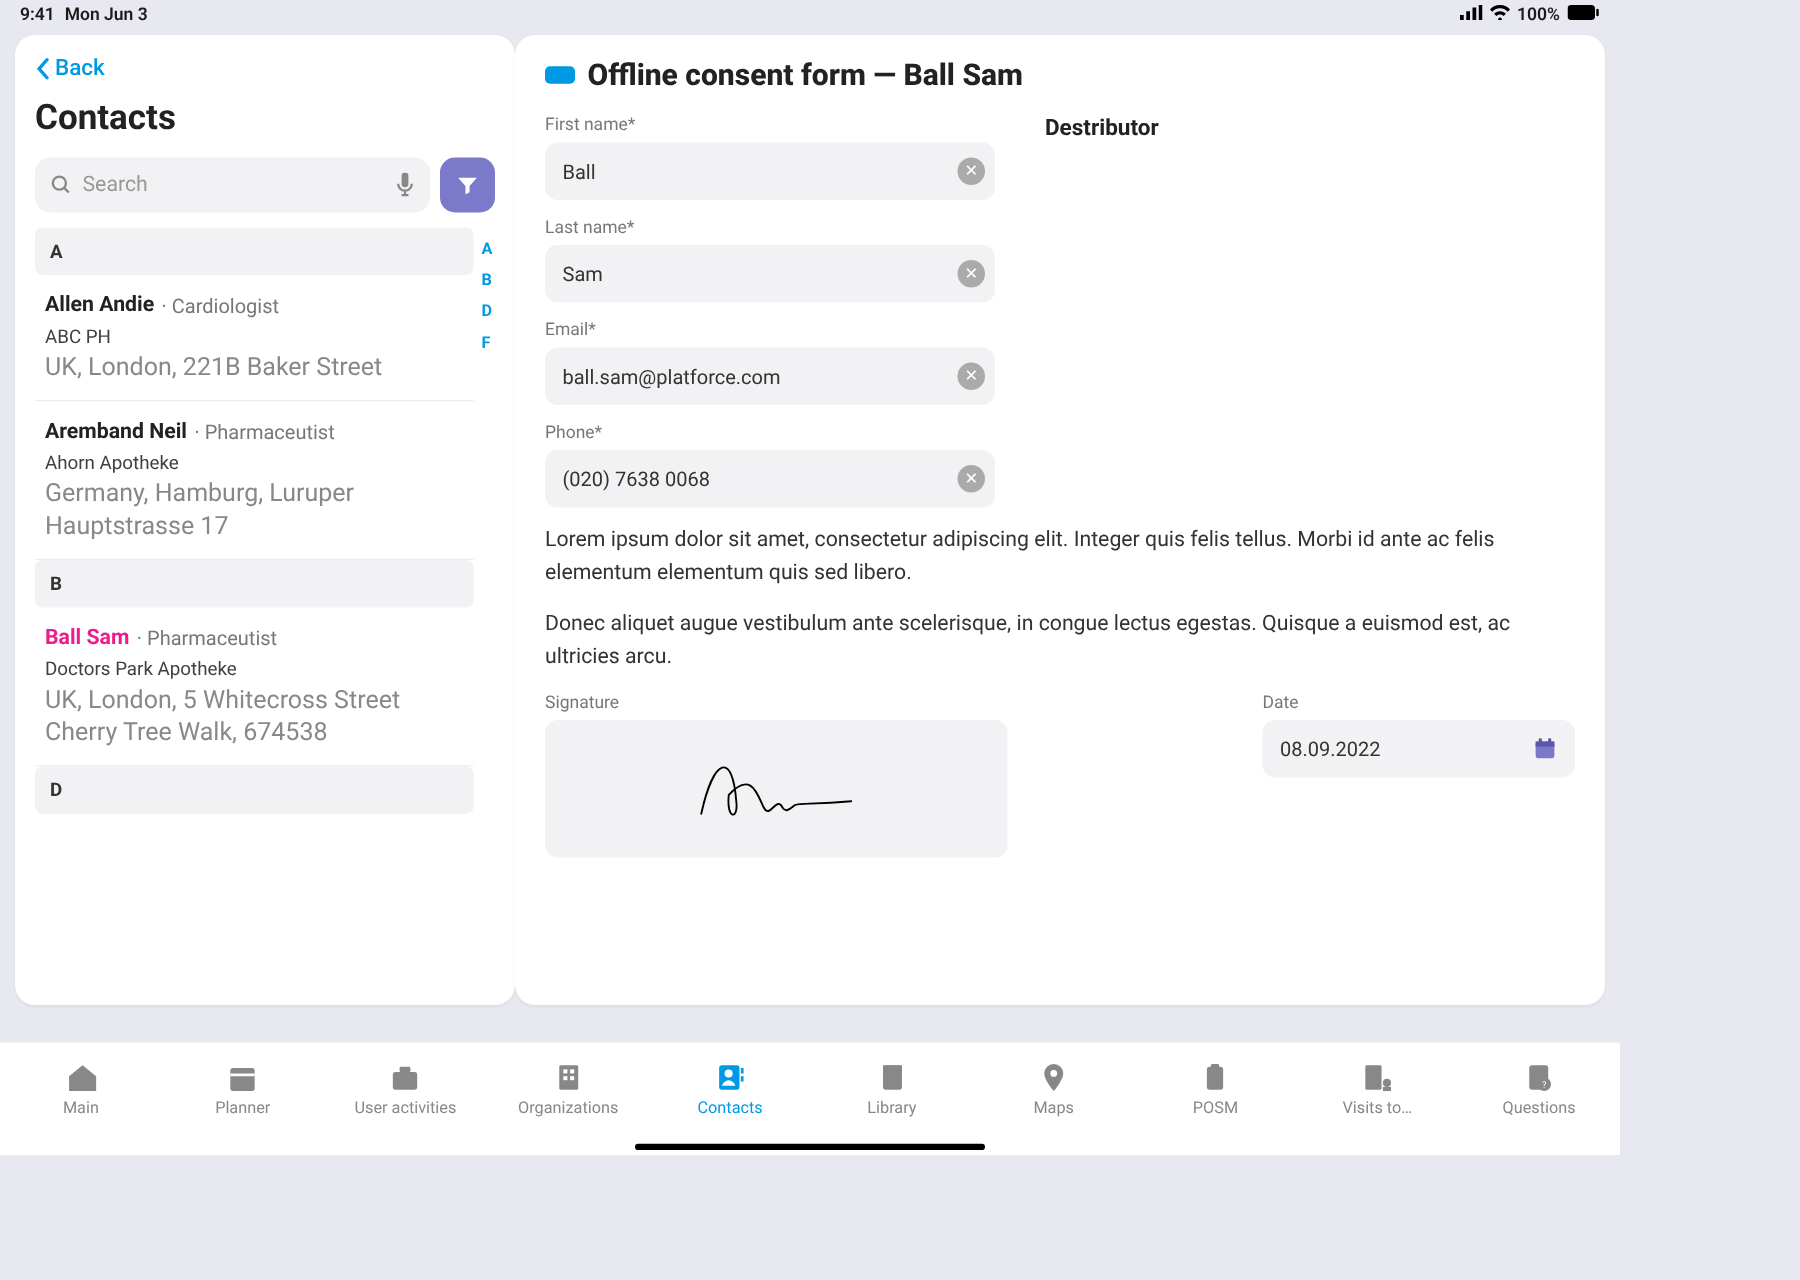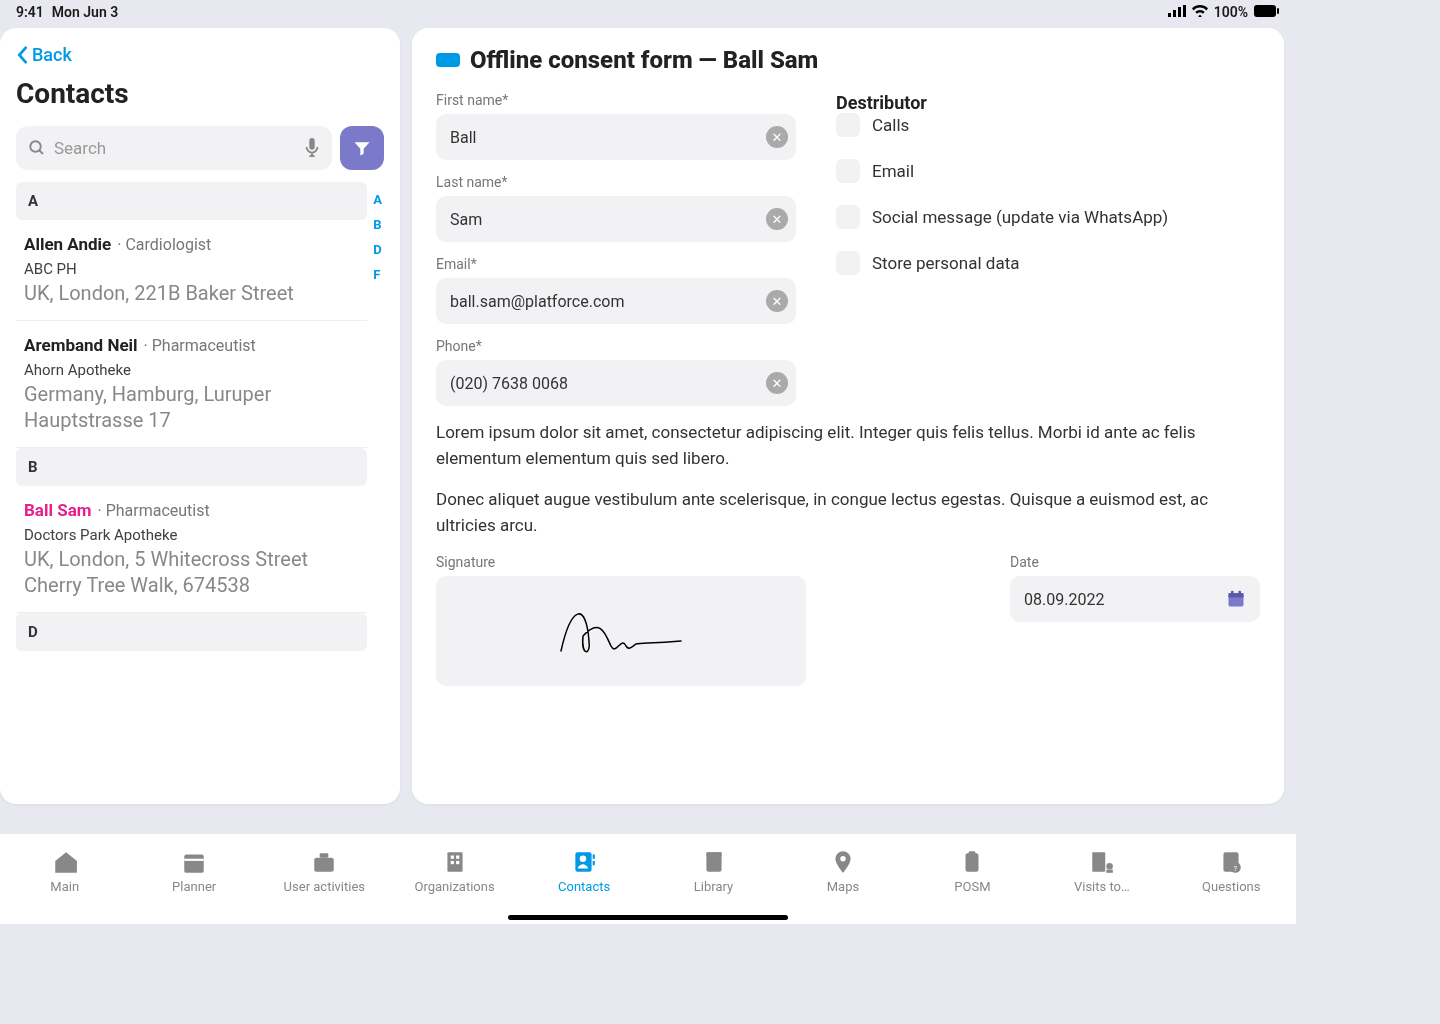--- a/index.html
+++ b/index.html
@@ -1,20 +1,20 @@
 <!DOCTYPE html>
 <html><head>
 <meta charset="utf-8">
 <style>
 *{margin:0;padding:0;box-sizing:border-box;font-family:-apple-system,BlinkMacSystemFont,'Segoe UI',Roboto,sans-serif}
 body{background:#E8E8F0;width:1296px;height:924px;overflow:hidden;position:relative}
 .status-bar{display:flex;justify-content:space-between;align-items:center;padding:4px 16px;font-size:14px;font-weight:600;color:#1a1a1a}
 .status-left{display:flex;gap:8px}
 .status-right{display:flex;align-items:center;gap:6px}
-.main-container{display:flex;gap:12px;padding:4px 12px 0 0;height:780px}
+.main-container{display:flex;padding:4px 12px 0 12px;height:780px}
 .sidebar{background:#fff;border-radius:16px;width:400px;padding:16px;display:flex;flex-direction:column;box-shadow:0 1px 3px rgba(0,0,0,0.05)}
 .back-btn{display:flex;align-items:center;gap:4px;color:#0099E5;font-size:18px;font-weight:500;cursor:pointer;margin-bottom:12px}
 .back-btn svg{width:12px;height:18px}
 .page-title{font-size:28px;font-weight:700;color:#222;margin-bottom:16px}
 .search-row{display:flex;gap:8px;margin-bottom:12px}
 .search-box{flex:1;background:#F2F2F5;border-radius:12px;display:flex;align-items:center;padding:10px 12px;gap:8px}
 .search-box input{flex:1;border:none;background:transparent;font-size:17px;outline:none;color:#333}
 .search-box input::placeholder{color:#999}
 .mic-icon,.search-icon{color:#888}
 .filter-btn{width:44px;height:44px;background:#7B79C9;border-radius:12px;display:flex;align-items:center;justify-content:center;cursor:pointer}
@@ -187,38 +187,20 @@
           <div>
             <span class="field-label">Phone*</span>
             <div class="input-wrap">
               <input value="(020) 7638 0068" style="">
               <div class="clear-btn">✕</div>
             </div>
           </div>
         </div>
       <div class="form-right">
         <div class="dist-title">Destributor</div>
-        <div id="dist-options">
-            <div class="checkbox-row">
-              <div class="checkbox"></div>
-              <span class="checkbox-label">Calls</span>
-            </div>
-            <div class="checkbox-row">
-              <div class="checkbox"></div>
-              <span class="checkbox-label">Email</span>
-            </div>
-            <div class="checkbox-row">
-              <div class="checkbox"></div>
-              <span class="checkbox-label">Social message (update via WhatsApp)</span>
-            </div>
-            <div class="checkbox-row">
-              <div class="checkbox"></div>
-              <span class="checkbox-label">Store personal data</span>
-            </div>
-          </div>
       </div>
     </div>
     <div id="body-text">
         <p class="body-text">Lorem ipsum dolor sit amet, consectetur adipiscing elit. Integer quis felis tellus. Morbi id ante ac felis elementum elementum quis sed libero.</p>
         <p class="body-text">Donec aliquet augue vestibulum ante scelerisque, in congue lectus egestas. Quisque a euismod est, ac ultricies arcu.</p>
       </div>
     <div class="sig-row">
       <div class="sig-box">
         <span class="field-label">Signature</span>
         <div class="sig-area">

